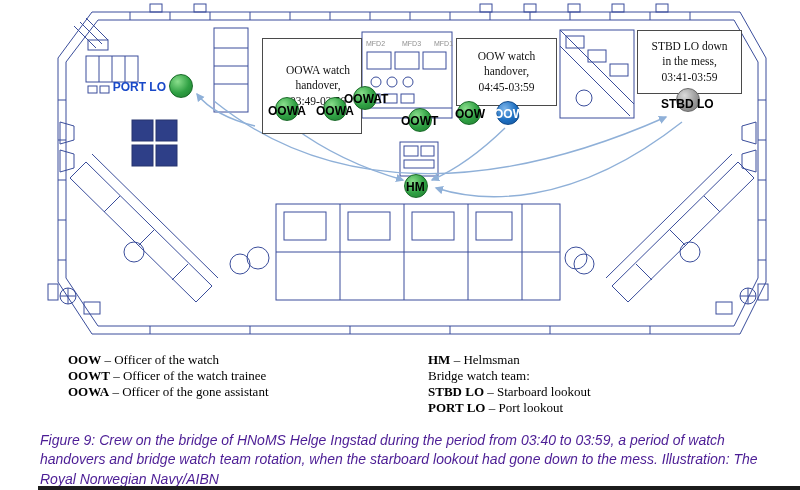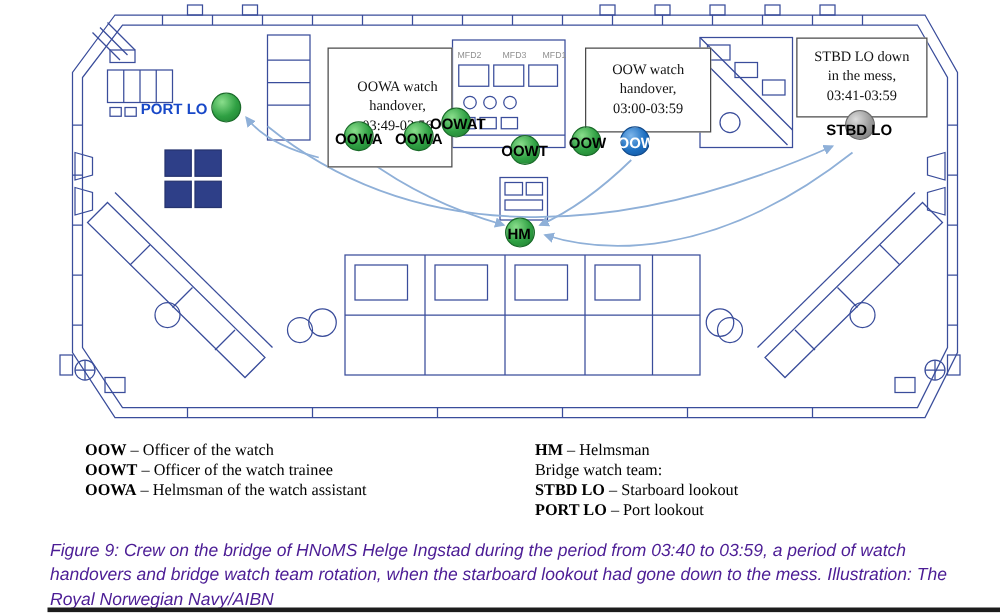--- a/index.html
+++ b/index.html
@@ -7,21 +7,21 @@
   .page { position:relative; width:800px; height:490px; background:#fff; overflow:hidden; }
 
   .diagram { position:absolute; left:0; top:0; width:800px; height:348px; }
   svg.linework { position:absolute; left:0; top:0; z-index:1; }
   svg.arrows   { position:absolute; left:0; top:0; z-index:3; pointer-events:none; }
 
   .callout { position:absolute; background:#fff; border:1px solid #4a4a4a; z-index:4;
              font-family:"Liberation Serif",serif; font-size:11.5px; text-align:center;
              display:flex; flex-direction:column; justify-content:center; line-height:1.35; color:#111; }
   #callout-0 { left:262px; top:38px;  width:100px; height:96px;padding-left:12px; }
-  #callout-1 { left:456px; top:38px;  width:101px; height:68px;margin-left:12px; }
+  #callout-1 { left:456px; top:38px;  width:101px; height:68px; }
   #callout-2 { left:637px; top:30px;  width:105px; height:64px;align-items:center; }
 
   .dot { position:absolute; width:24px; height:24px; border-radius:50%; z-index:5; }
   .dot.green { background:radial-gradient(circle at 35% 30%, #8ade8c, #2fa043 55%, #1e7b2f); border:1px solid #1a6b29; }
   .dot.blue  { background:radial-gradient(circle at 35% 30%, #7db5ea, #1d6fc1 55%, #14539a); border:1px solid #114a8b; }
   .dot.gray  { background:radial-gradient(circle at 35% 30%, #dcdcdc, #9b9b9b 55%, #767676); border:1px solid #6a6a6a; }
 
   .mlabel { position:absolute; z-index:6; font-weight:bold; font-size:12px; color:#000; white-space:nowrap; }
   .mlabel.blue  { color:#1848c8; }
   .mlabel.white { color:#fff; }
@@ -182,21 +182,21 @@
     </svg>
 
     <div class="callout" id="callout-0">
       <div>OOWA watch</div>
       <div>handover,</div>
       <div>03:49-03:56</div>
     </div>
     <div class="callout" id="callout-1">
       <div>OOW watch</div>
       <div>handover,</div>
-      <div>03:00-03:59</div>
+      <div>04:45-03:59</div>
     </div>
     <div class="callout" id="callout-2">
       <div>STBD LO down</div>
       <div>in the mess,</div>
       <div>03:41-03:59</div>
     </div>
 
     <span class="dot green" id="m0-dot"></span>
     <span class="mlabel blue" id="m0-label">PORT LO</span>
 
@@ -230,21 +230,21 @@
       <div class="legend-row">
         <b>OOW</b>
         <span>– Officer of the watch</span>
       </div>
       <div class="legend-row">
         <b>OOWT</b>
         <span>– Officer of the watch trainee</span>
       </div>
       <div class="legend-row">
         <b>OOWA</b>
-        <span>– Helmsman of the watch assistant</span>
+        <span>– Officer of the gone assistant</span>
       </div>
     </div>
     <div class="legend-col right">
       <div class="legend-row">
         <b>HM</b>
         <span>– Helmsman</span>
       </div>
       <div class="legend-row">Bridge watch team:</div>
       <div class="legend-row">
         <b>STBD LO</b>

